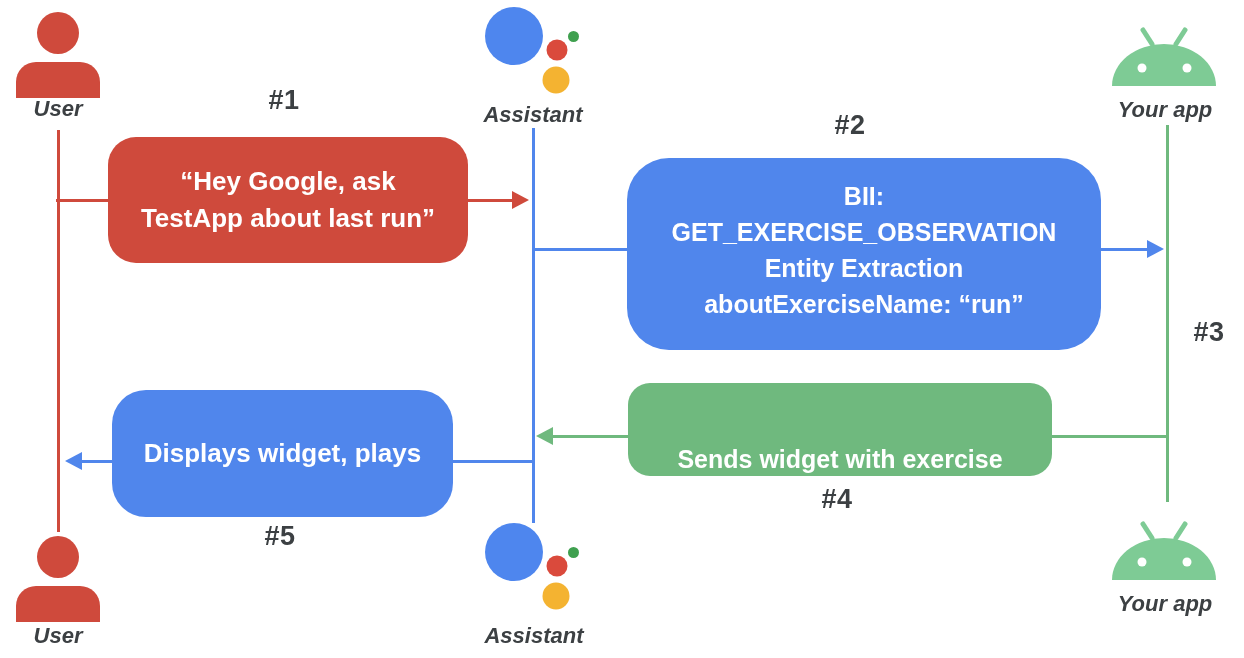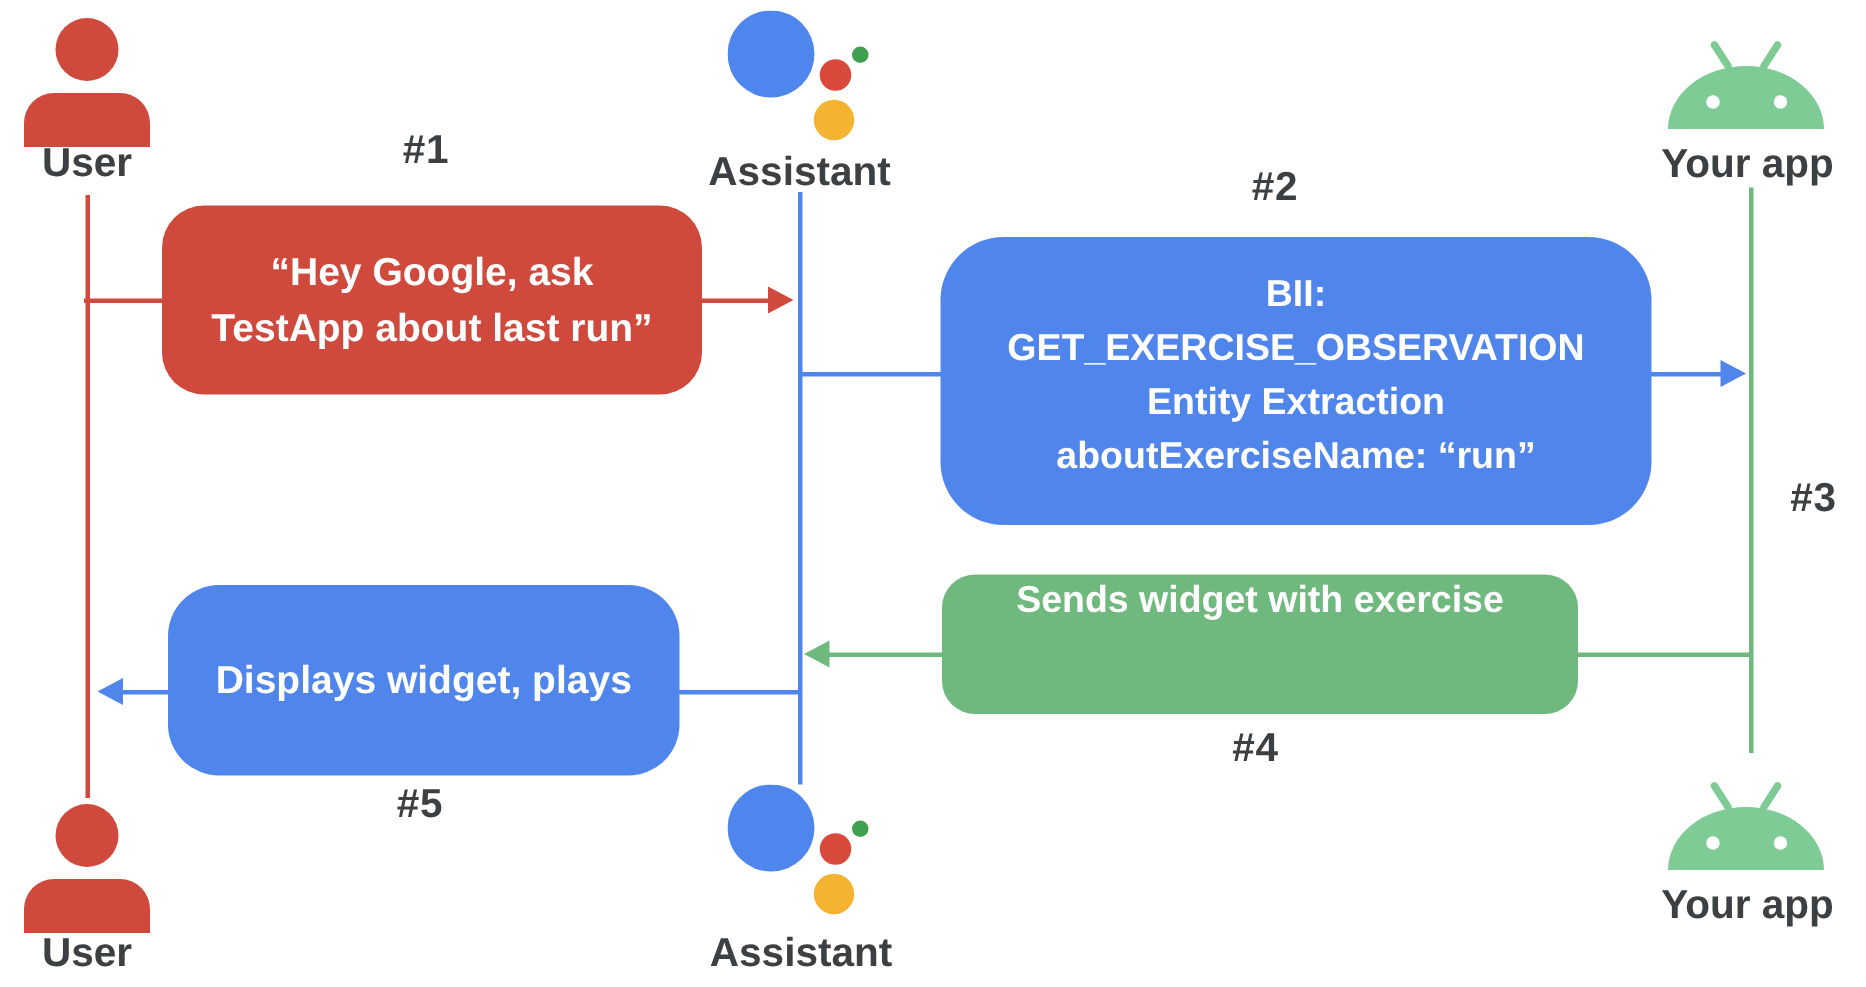--- a/index.html
+++ b/index.html
@@ -18,30 +18,30 @@
   .msg{
     position:absolute;display:flex;flex-direction:column;align-items:center;
     color:#fff;text-align:center;box-sizing:border-box;
   }
   .msg .line{width:100%;}
   .box1{left:108px;top:137px;width:360px;height:126px;border-radius:28px;background:var(--red);
         font-size:26px;line-height:37px;justify-content:center;}
   .box2{left:627px;top:158px;width:474px;height:192px;border-radius:42px;background:var(--blue);
         font-size:25px;line-height:36px;padding-top:20px;}
   .box4{left:628px;top:383px;width:424px;height:93px;border-radius:22px;background:var(--green);
-        font-size:25px;line-height:34px;justify-content:flex-start;}
+        font-size:25px;line-height:34px;justify-content:flex-end;}
   .box5{left:112px;top:390px;width:341px;height:127px;border-radius:34px;background:var(--blue);
         font-size:26px;line-height:37px;justify-content:center;}
   .step{
     position:absolute;transform:translate(-50%,-50%);color:var(--label-gray);
     font-size:27px;letter-spacing:.5px;
   }
   .actor-label{
     position:absolute;transform:translateX(-50%);color:var(--label-gray);
-    font-size:27px;line-height:27px;white-space:nowrap;
+    font-size:22px;line-height:27px;white-space:nowrap;font-style:italic;
   }
   .icon{position:absolute;}
 </style>
 </head>
 <body>
 
 <div class="canvas">
 
   <div class="lifeline red" style="left:56.5px;top:130px;height:402px;"></div>
   <div class="lifeline blue" style="left:531.5px;top:128px;height:395px;"></div>

